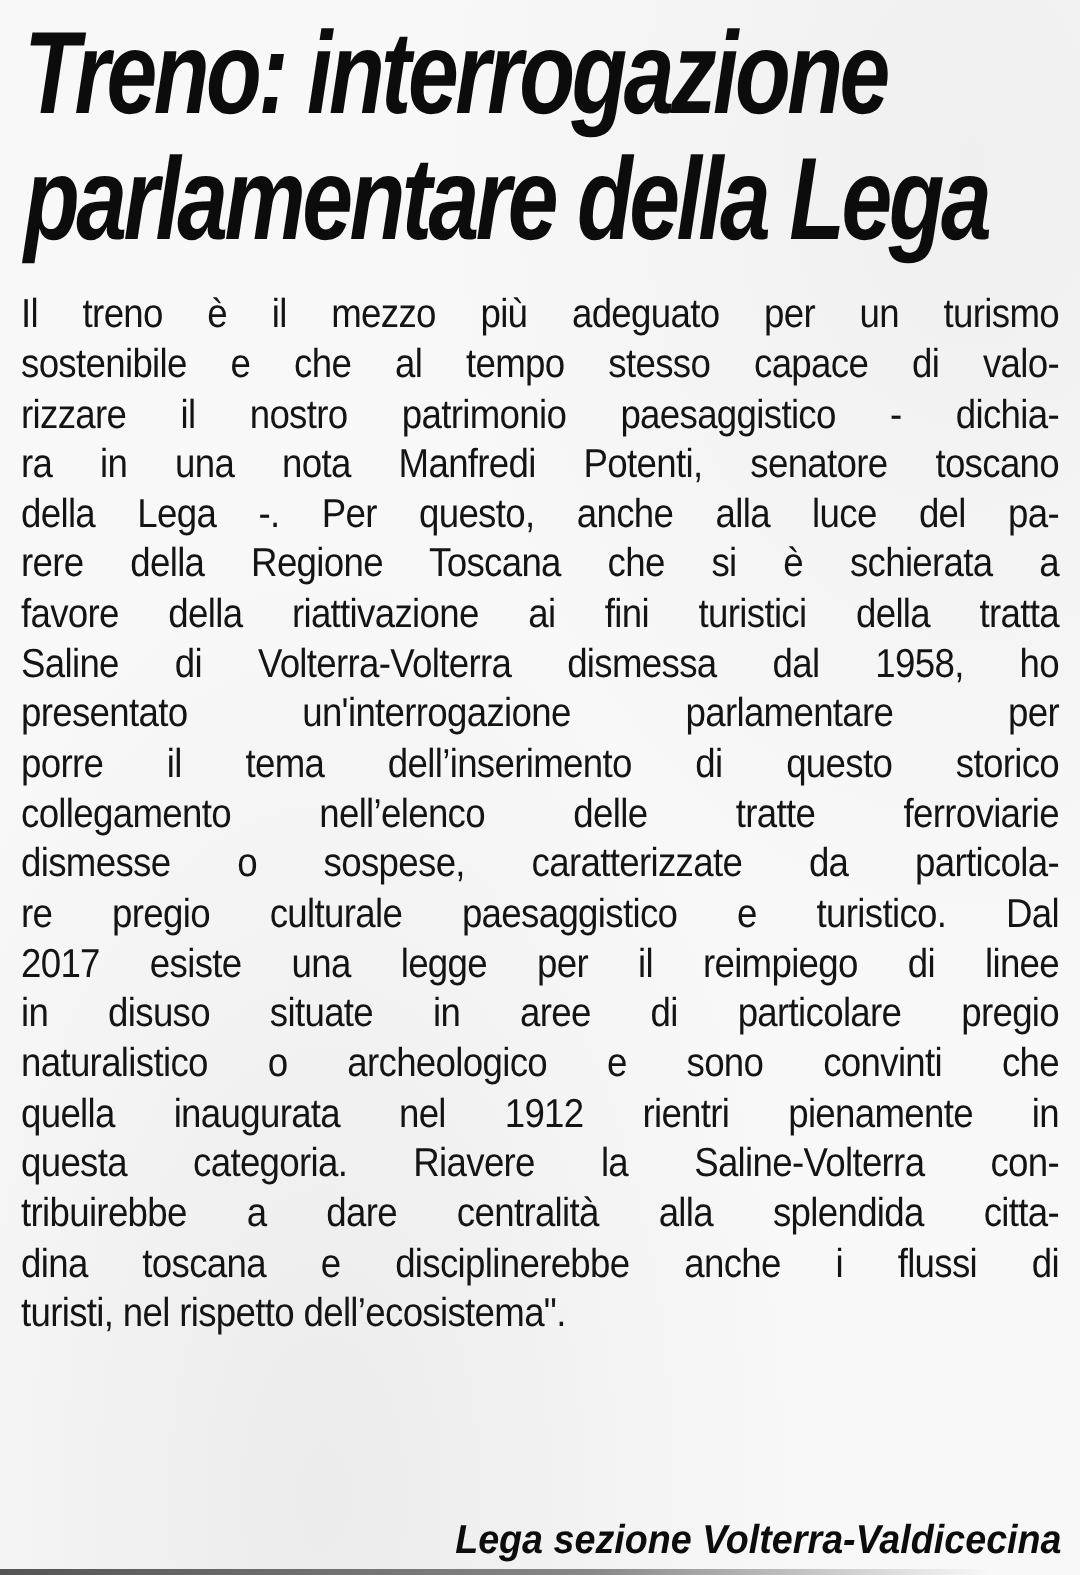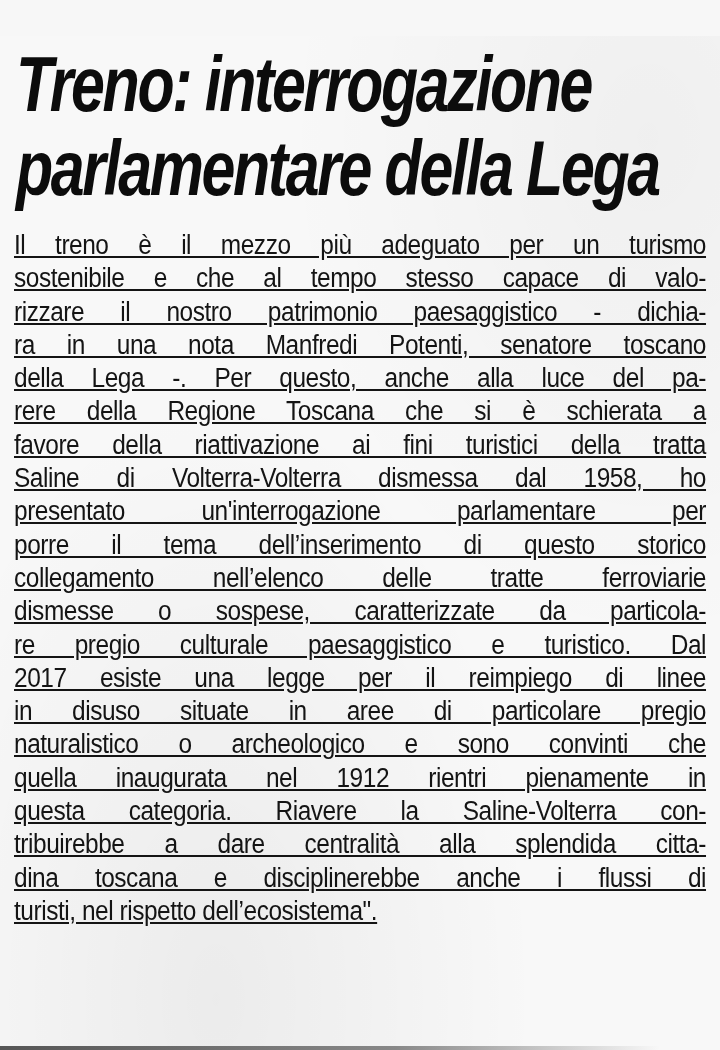--- a/index.html
+++ b/index.html
@@ -15,21 +15,20 @@
       font-family: "Liberation Sans", sans-serif;
       color: #111;
     }
     .page {
       position: absolute;
       inset: 0;
       background:
         radial-gradient(ellipse at 90% 10%, rgba(0,0,0,0.035), transparent 40%),
         radial-gradient(ellipse at 30% 95%, rgba(0,0,0,0.05), transparent 45%),
         #f8f8f8;
-      margin-top: 36px;
     }
     .headline {
       position: absolute;
       left: 16px;
       top: 6px;
       width: 700px;
       margin: 0;
       font-family: "Liberation Sans", sans-serif;
       font-weight: 700;
       font-style: italic;
@@ -48,21 +47,20 @@
       position: absolute;
       left: 14px;
       top: 193px;
       width: 692px;
       margin: 0;
       font-family: "Liberation Sans", sans-serif;
       font-size: 27px;
       line-height: 33.3px;
       color: #141414;
       letter-spacing: -0.5px;
-      text-decoration: underline;
     }
     .body-text .line {
       display: block;
       text-align: justify;
       text-align-last: justify;
       white-space: nowrap;
       transform: scaleX(0.905);
       transform-origin: left top;
       width: 110.5%;
     }

